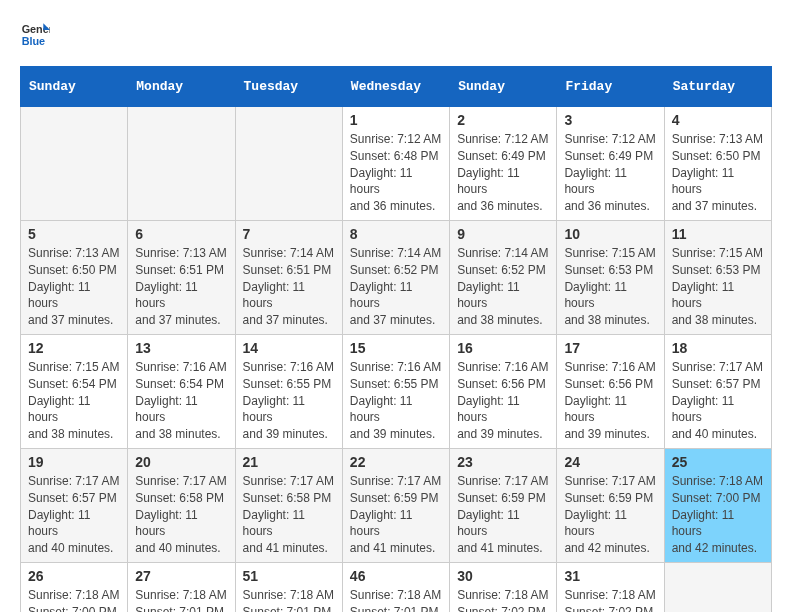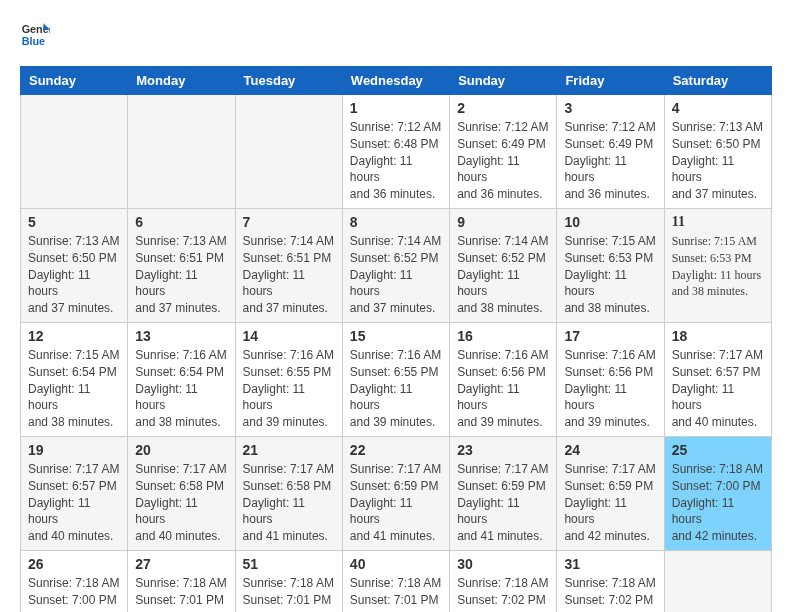--- a/index.html
+++ b/index.html
@@ -39,23 +39,24 @@
     }
     .calendar {
       width: 100%;
       border-collapse: collapse;
       border: 1px solid #ccc;
     }
     .calendar th {
       background-color: #1565c0;
       color: #fff;
       text-align: left;
-      padding: 6px 8px;
+      padding: 12px 8px;
       font-size: 13px;
       border: 1px solid #1565c0;
+      font-family: Liberation Mono, monospace;
     }
     .calendar td {
       vertical-align: top;
       padding: 5px 7px;
       border: 1px solid #ccc;
       font-size: 11px;
       color: #333;
       width: 107px;
       min-height: 80px;
       background: #fff;
@@ -181,21 +182,21 @@
 Daylight: 11 hours
 and 38 minutes.</div>
         </td>
         <td style="background: rgb(245, 245, 245);">
           <span class="day-number">10</span>
           <div class="day-info" style="white-space: pre-line;">Sunrise: 7:15 AM
 Sunset: 6:53 PM
 Daylight: 11 hours
 and 38 minutes.</div>
         </td>
-        <td style="background: rgb(245, 245, 245); font-family: Liberation Serif, serif;">
+        <td style="background: rgb(245, 245, 245);">
           <span class="day-number">11</span>
           <div class="day-info" style="white-space: pre-line;">Sunrise: 7:15 AM
 Sunset: 6:53 PM
 Daylight: 11 hours
 and 38 minutes.</div>
         </td>
       </tr>
       <tr class="week-row">
         <td>
           <span class="day-number">12</span>
@@ -314,21 +315,21 @@
 and 43 minutes.</div>
         </td>
         <td>
           <span class="day-number">51</span>
           <div class="day-info" style="white-space: pre-line;">Sunrise: 7:18 AM
 Sunset: 7:01 PM
 Daylight: 11 hours
 and 43 minutes.</div>
         </td>
         <td>
-          <span class="day-number">40</span>
+          <span class="day-number">46</span>
           <div class="day-info" style="white-space: pre-line;">Sunrise: 7:18 AM
 Sunset: 7:01 PM
 Daylight: 11 hours
 and 43 minutes.</div>
         </td>
         <td>
           <span class="day-number">30</span>
           <div class="day-info" style="white-space: pre-line;">Sunrise: 7:18 AM
 Sunset: 7:02 PM
 Daylight: 11 hours

